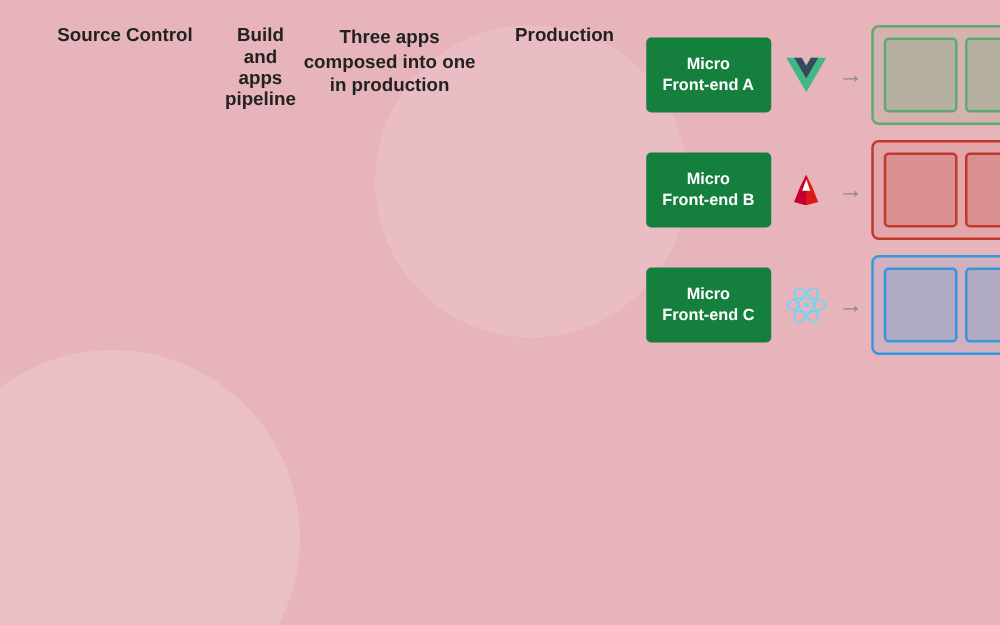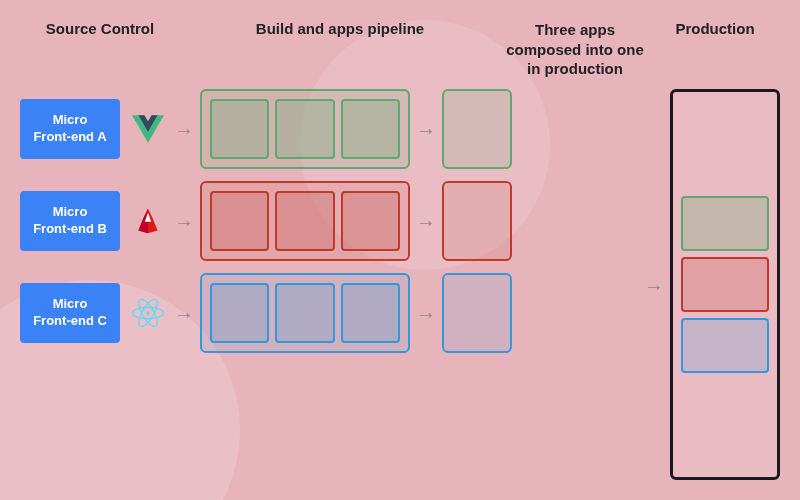--- a/index.html
+++ b/index.html
@@ -31,21 +31,20 @@
       border-radius: 50%;
       top: 20px;
       right: 250px;
     }
 
     .main-container {
       position: relative;
       width: 800px;
       height: 500px;
       display: flex;
-      flex-direction: column;
       padding: 20px 20px 20px 20px;
     }
 
     
     .header-row {
       display: flex;
       align-items: flex-start;
       width: 100%;
       margin-bottom: 10px;
     }
@@ -73,21 +72,21 @@
     .mfe-row {
       display: flex;
       align-items: center;
       gap: 0;
     }
 
     
     .source-label {
       width: 100px;
       min-height: 60px;
-      background-color: #3b82f6;
+      background-color: #15803d;
       color: white;
       font-weight: bold;
       font-size: 13px;
       display: flex;
       align-items: center;
       justify-content: center;
       text-align: center;
       border-radius: 4px;
       padding: 6px;
       line-height: 1.3;

